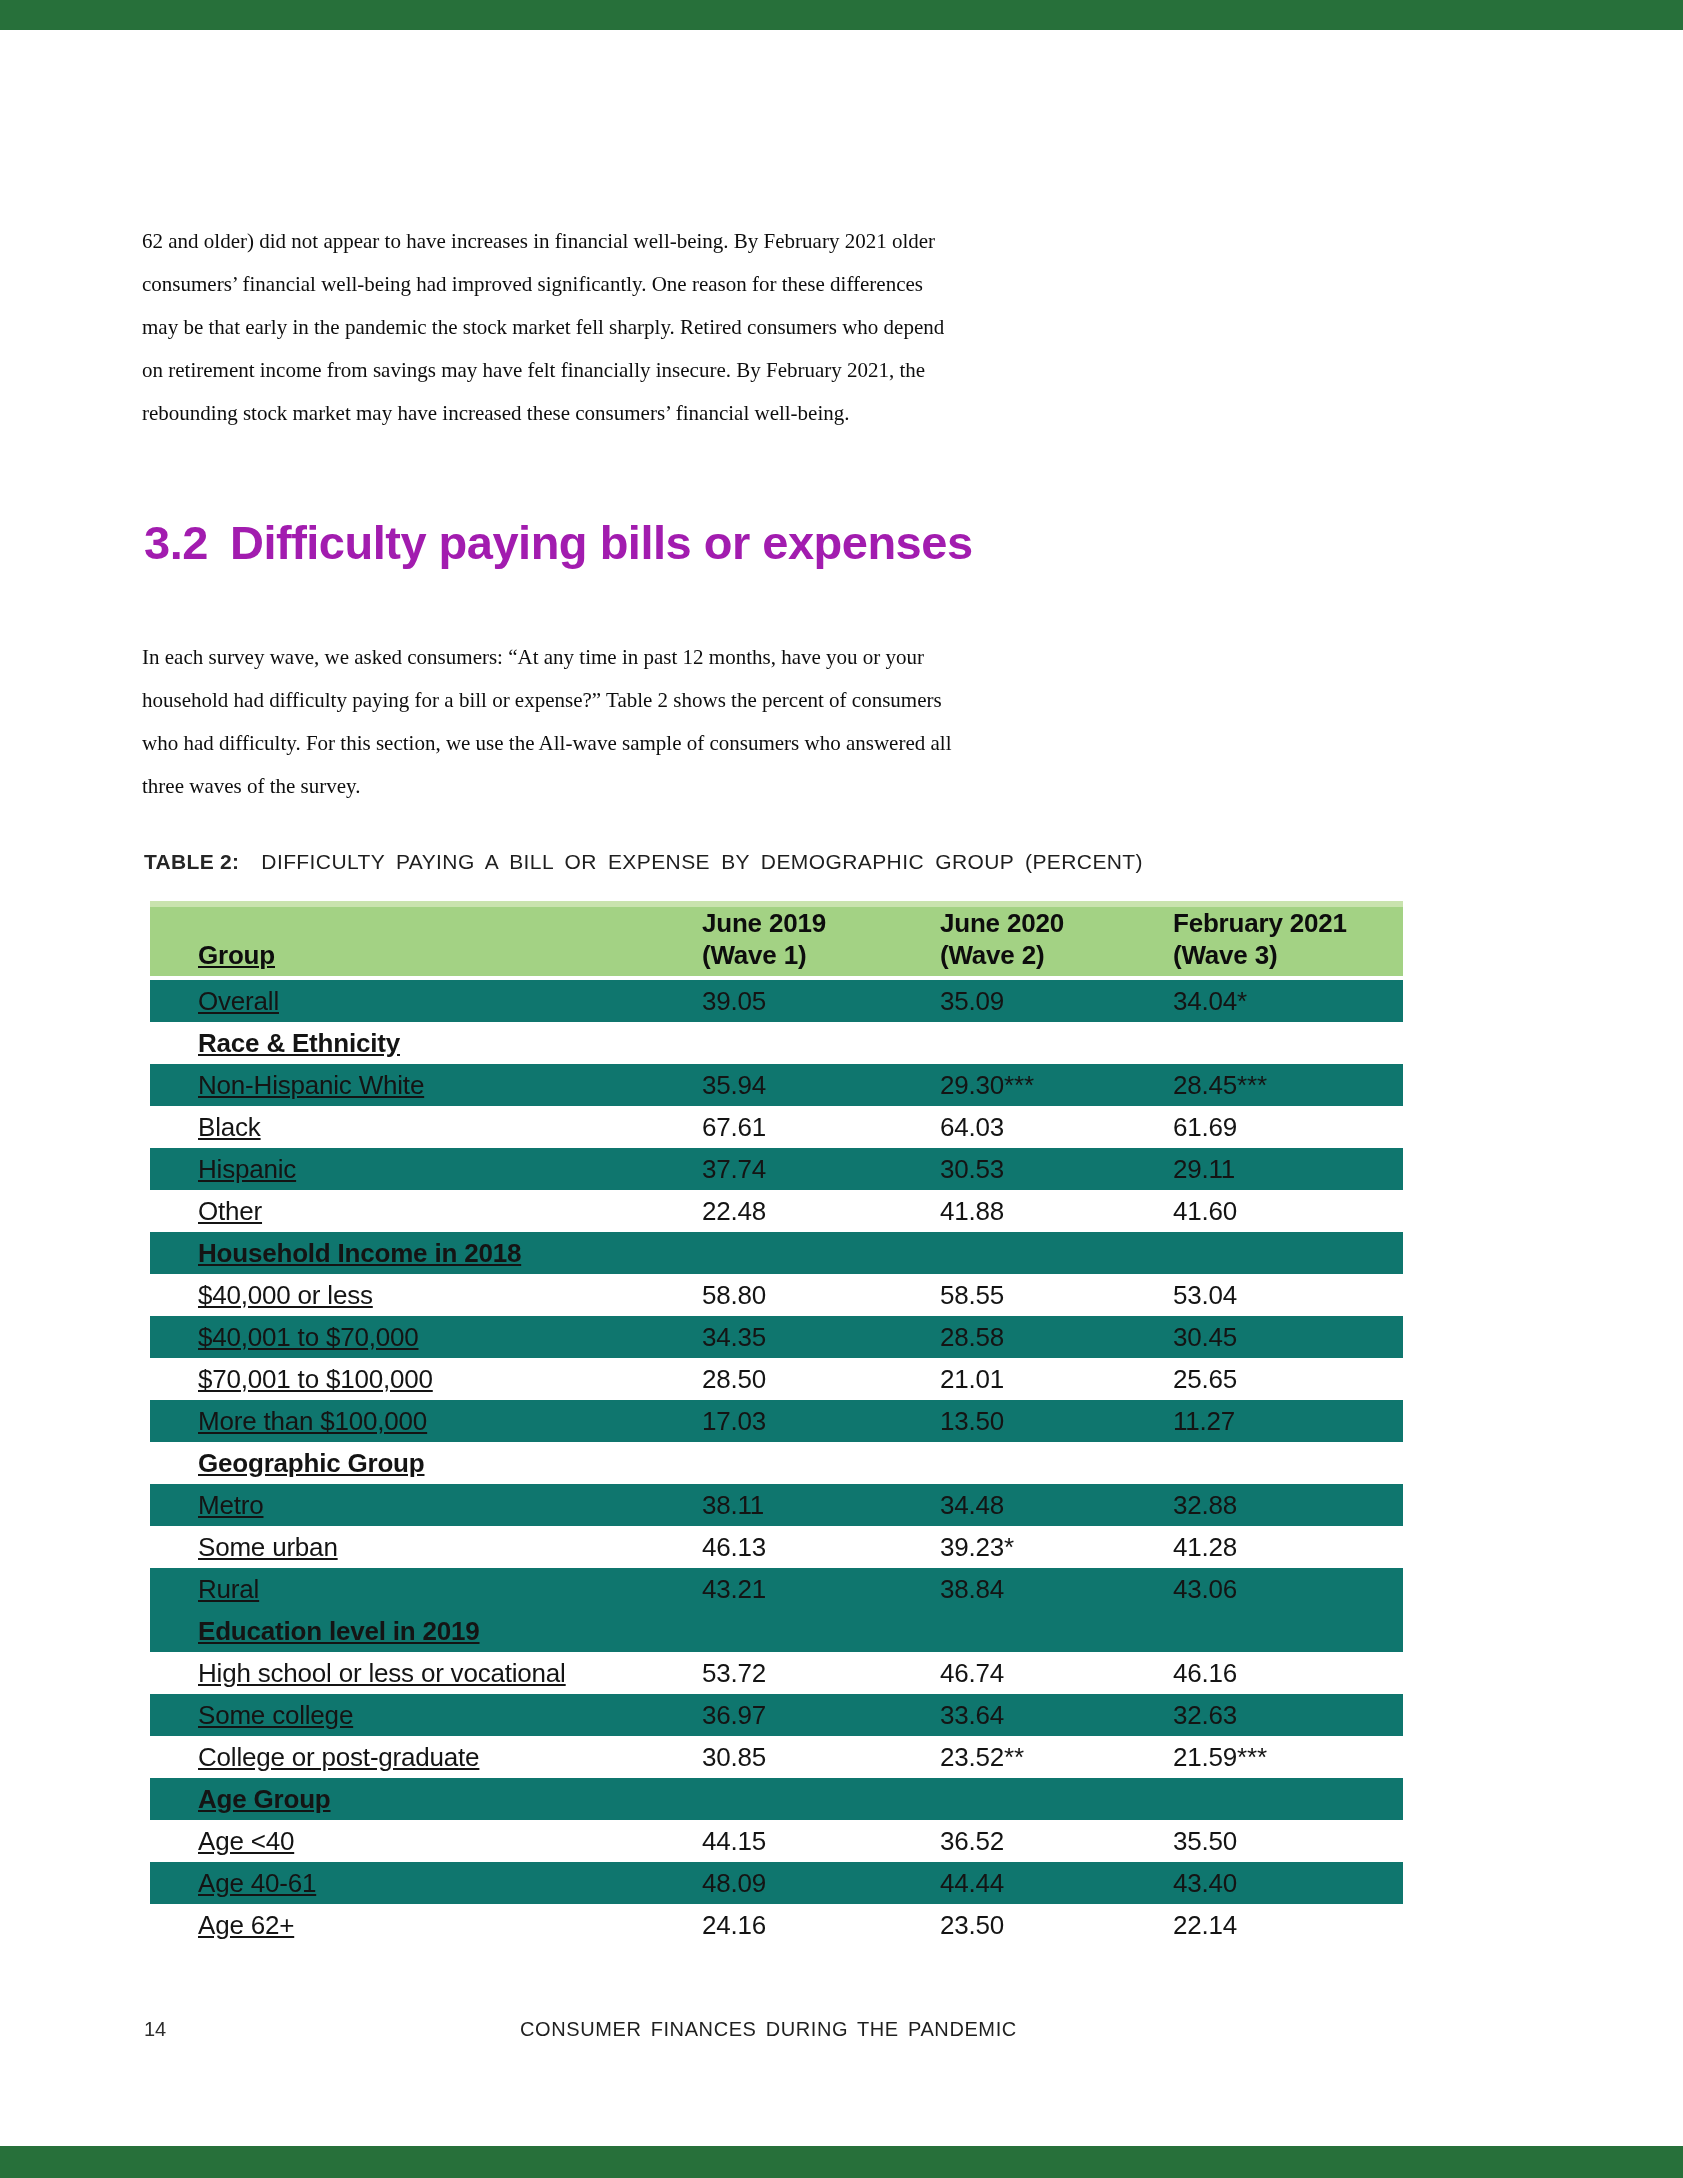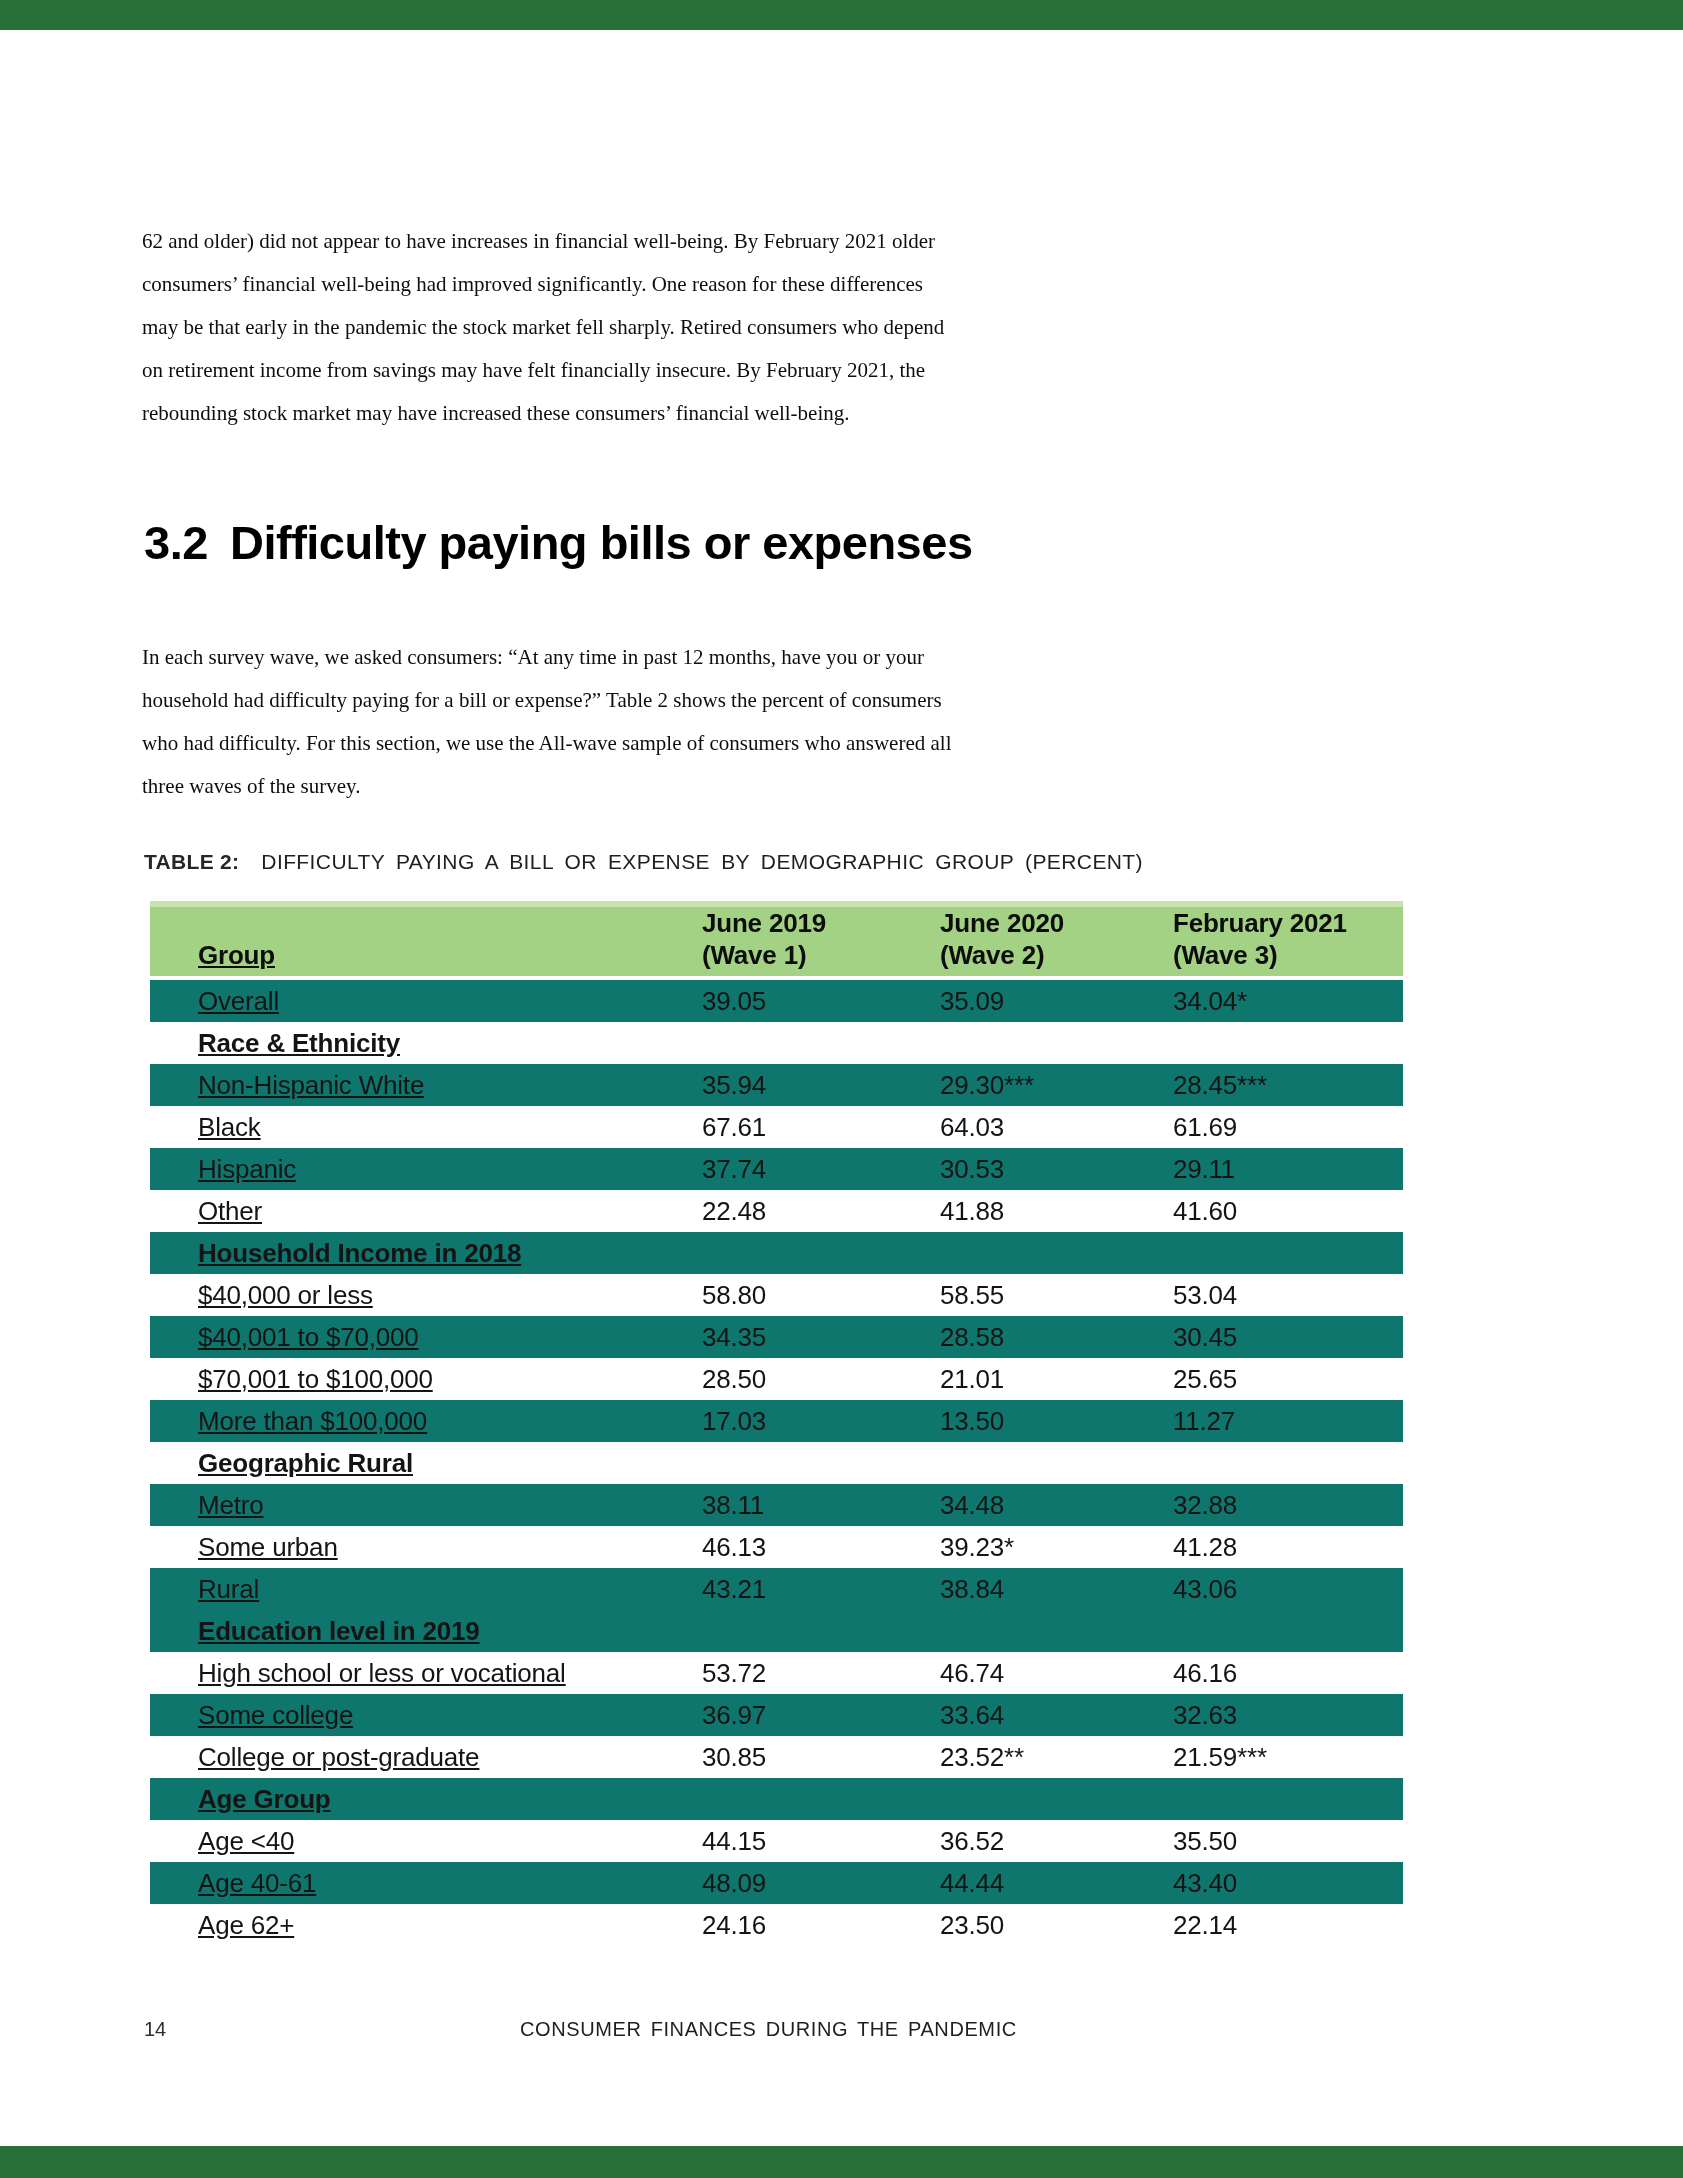--- a/index.html
+++ b/index.html
@@ -20,21 +20,21 @@
     font-family:"Liberation Serif", serif;
     font-size:21px;line-height:43px;color:#0e0e0e;
     white-space:pre-line;margin:0;
   }
   #intro-par{top:220px;}
   #body-par{top:636px;}
 
   .section-heading{
     position:absolute;left:144px;top:515px;margin:0;
     display:flex;align-items:baseline;
-    font-size:47px;font-weight:700;letter-spacing:-0.5px;color:#000000;
+    font-size:47px;font-weight:700;letter-spacing:-0.5px;color:#a21caf;
   }
   .section-heading .num{width:86px;flex:0 0 86px;}
 
   .tbl-caption{
     position:absolute;left:144px;top:849px;
     font-size:21px;line-height:26px;color:#262626;
     display:flex;align-items:baseline;
   }
   .tbl-caption .cap-label{font-weight:700;letter-spacing:0.3px;}
   .tbl-caption .cap-text{margin-left:22px;letter-spacing:0.4px;word-spacing:5px;color:#1f1f1f;}
@@ -170,21 +170,21 @@
         <div class="td c2">21.01</div>
         <div class="td c3">25.65</div>
       </div>
       <div class="tr shaded">
         <div class="td c0">More than $100,000</div>
         <div class="td c1">17.03</div>
         <div class="td c2">13.50</div>
         <div class="td c3">11.27</div>
       </div>
       <div class="tr section">
-        <div class="td c0">Geographic Rural</div>
+        <div class="td c0">Geographic Group</div>
         <div class="td c1"></div>
         <div class="td c2"></div>
         <div class="td c3"></div>
       </div>
       <div class="tr shaded">
         <div class="td c0">Metro</div>
         <div class="td c1">38.11</div>
         <div class="td c2">34.48</div>
         <div class="td c3">32.88</div>
       </div>

